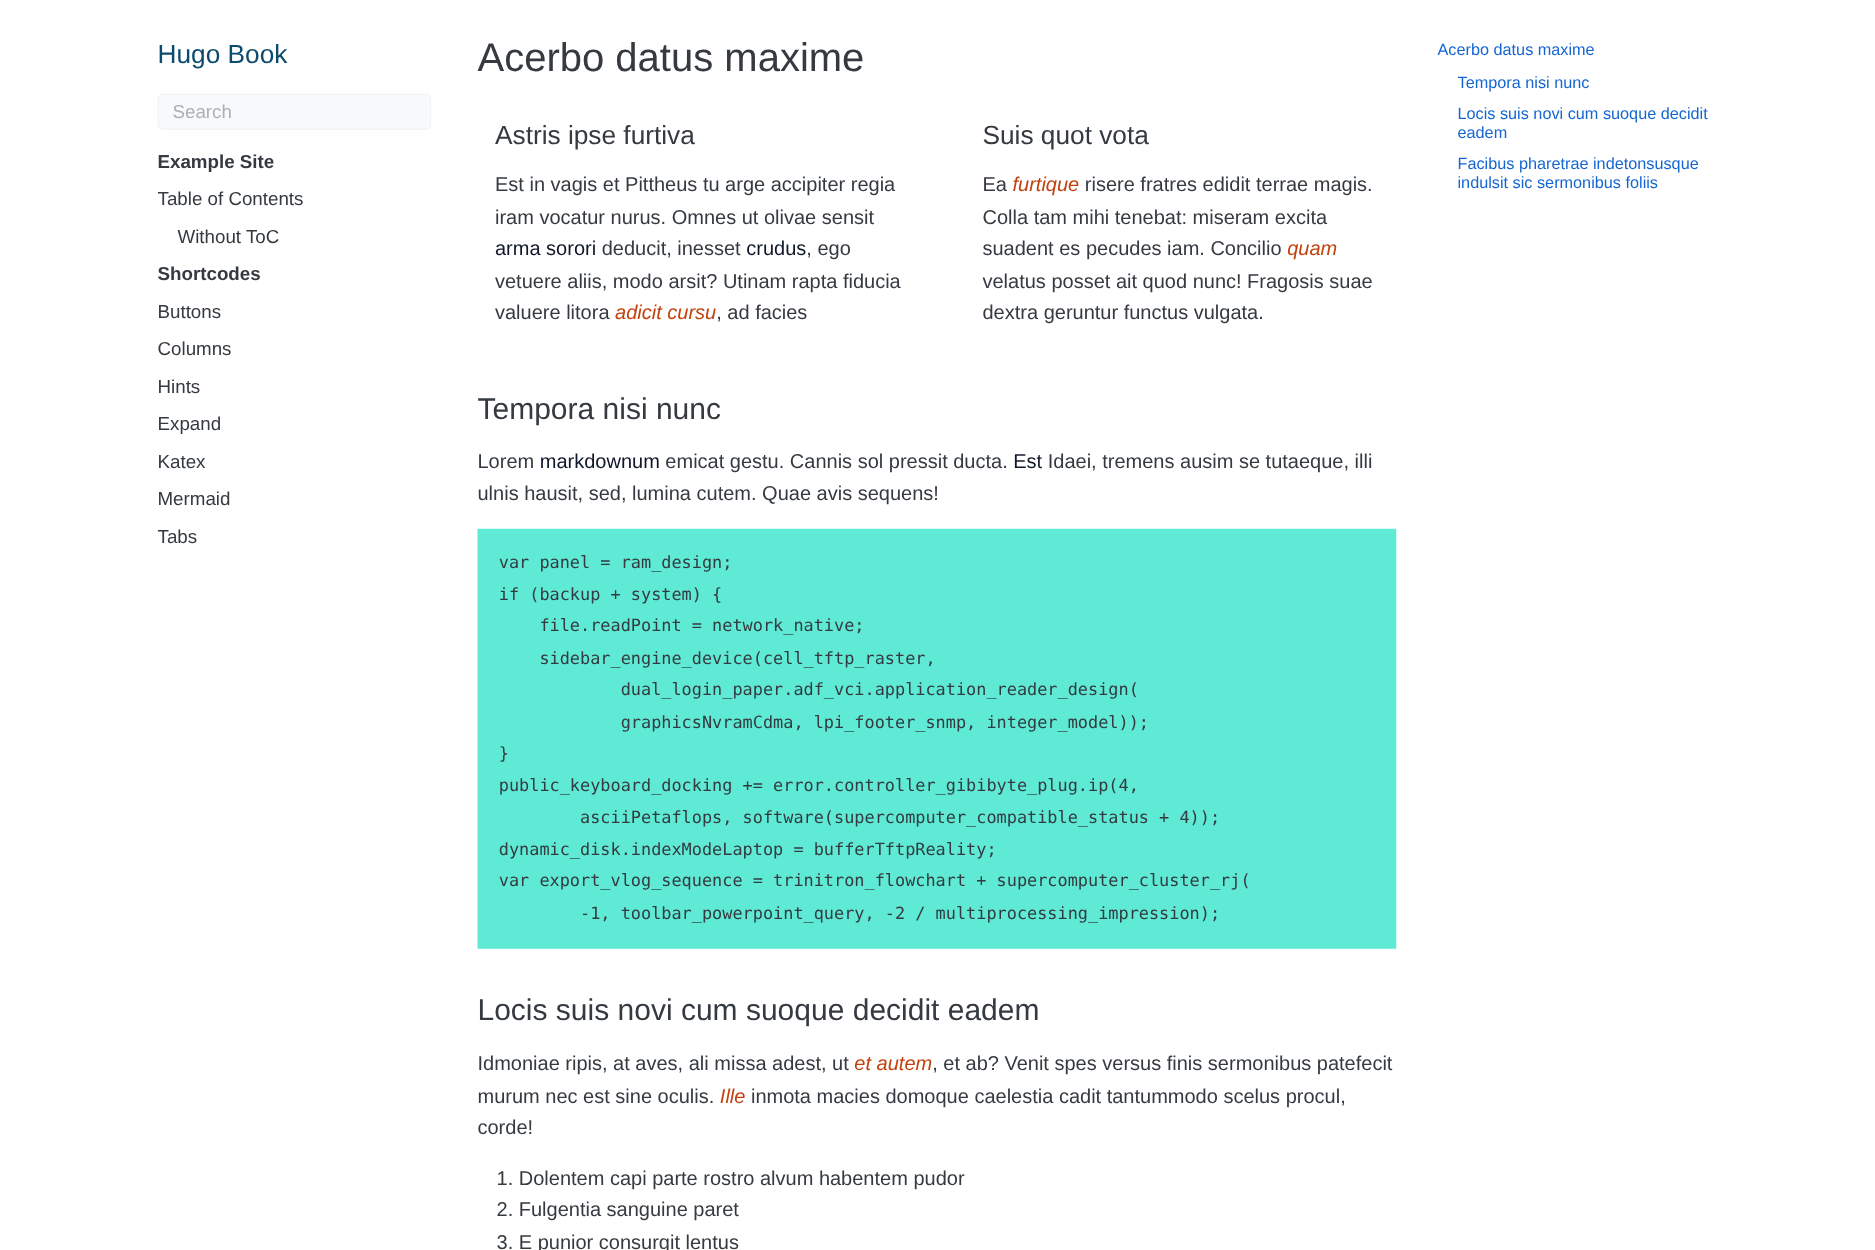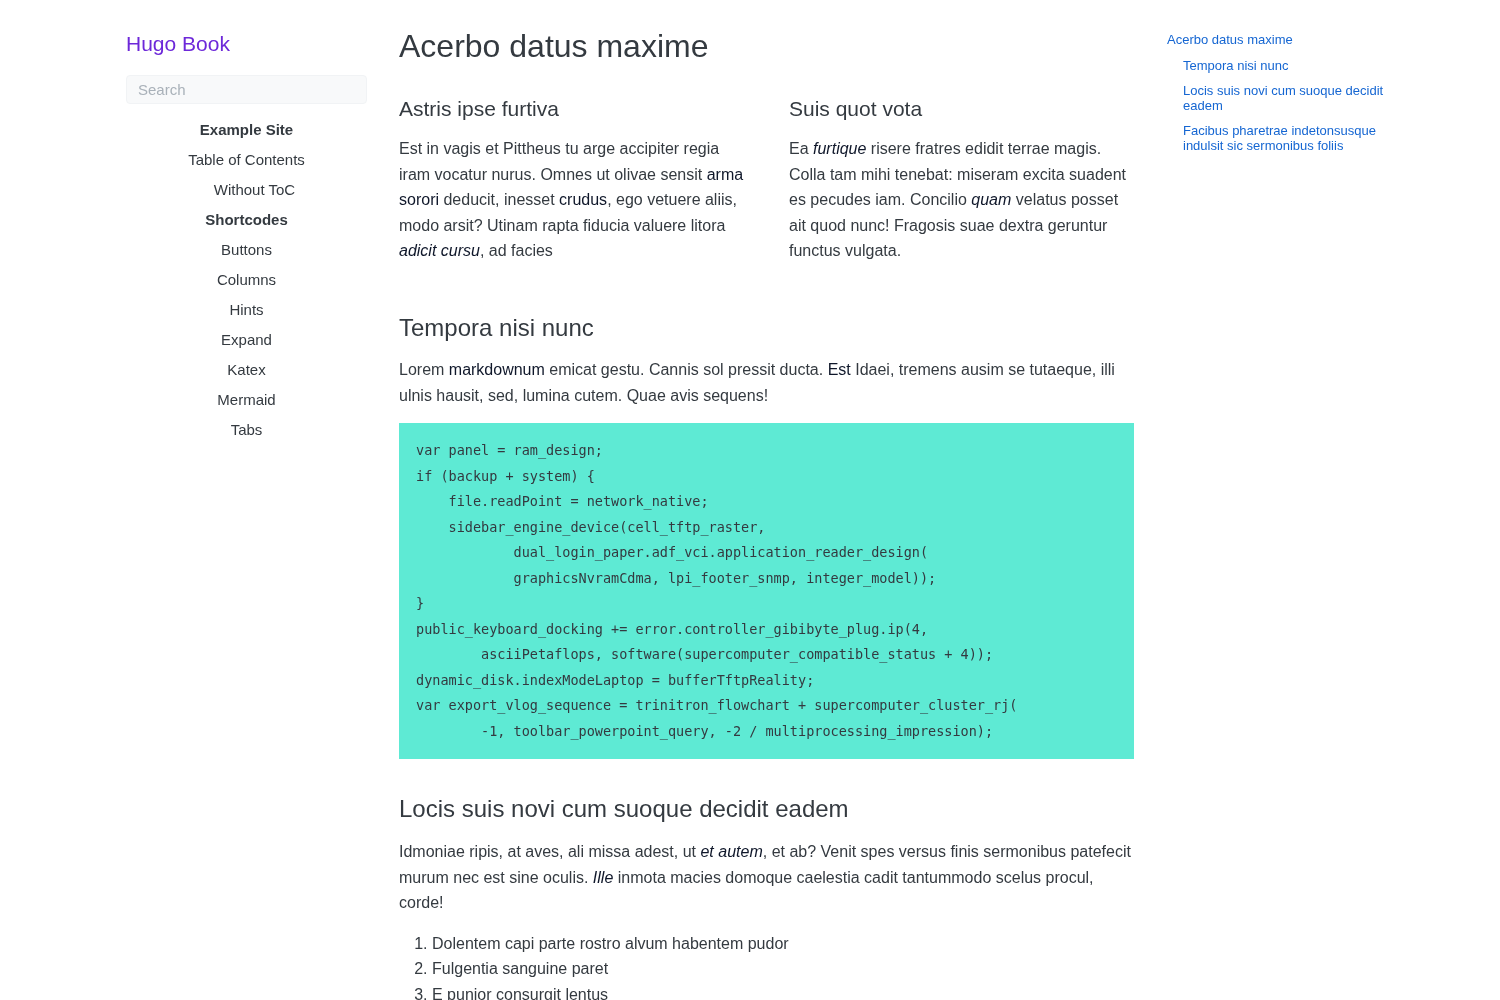--- a/index.html
+++ b/index.html
@@ -6,47 +6,47 @@
   html, body { margin: 0; padding: 0; }
   body {
     width: 1500px; height: 1000px; overflow: hidden;
     background: #ffffff; color: #343a40;
     font-family: "Liberation Sans", sans-serif;
   }
   .page { display: flex; width: 1500px; height: 1000px; }
 
   
   .sidebar { flex: 0 0 382px; padding: 33px 32px 0 126px; }
-  .brand { font-size: 21px; line-height: 21px; color: #6d28d9; }
+  .brand { font-size: 21px; line-height: 21px; color: #0c4a6e; }
   .search {
-    display: block; width: 241px; height: 29px; margin-top: 21px;
+    display: block; width: 219px; height: 29px; margin-top: 21px;
     background: #f8f9fa; border: 1px solid #f1f3f5; border-radius: 4px;
     padding: 0 11px; font-size: 15px; color: #343a40; outline: none;
     font-family: "Liberation Sans", sans-serif;
   }
   .search::placeholder { color: #a9b1b9; }
   .menu { margin-top: 11px; font-size: 15px; }
-  .menu a { display: block; line-height: 30px; color: #343a40; text-decoration: none; cursor: pointer; text-align: center; }
+  .menu a { display: block; line-height: 30px; color: #343a40; text-decoration: none; cursor: pointer; }
   .menu a.bold { font-weight: 700; }
   .menu a.indent { padding-left: 16px; }
   .menu a.gap { margin-top: 0; }
 
   
   .main { flex: 0 0 735px; padding-top: 30px; }
   h1 { font-size: 32px; font-weight: 400; margin: 0; line-height: 32px; color: #343a40; }
   .cols { display: flex; gap: 45px; margin-top: 34px; }
-  .cols .col { flex: 1 1 0; min-width: 0; }
+  .cols .col { flex: 1 1 0; min-width: 0; margin-left: 14px; }
   h3 { font-size: 21px; font-weight: 400; margin: 0 0 15px 0; line-height: 25px; }
   h2 { font-size: 24px; font-weight: 400; margin: 0; line-height: 28.8px; }
   h2.tempora { margin-top: 50px; }
   h2.locis { margin-top: 36px; }
   p { font-size: 16px; line-height: 25.5px; margin: 15px 0 0 0; }
   .col p { margin: 0; }
   strong { font-weight: 400; color: #0f172a; }
-  em { font-style: italic; color: #0f172a; }
+  em { font-style: italic; color: #c2410c; }
   pre.code {
     margin: 15px 0 0 0; background: #5eead4; padding: 15px 17px;
     font-family: "DejaVu Sans Mono", "Liberation Mono", monospace;
     font-size: 13.5px; line-height: 25.5px; color: #343a40;
     white-space: pre; overflow: hidden;
   }
   ol { margin: 15px 0 0 0; padding: 0 0 0 33px; font-size: 16px; line-height: 25.5px; }
 
   
   .toc { flex: 1 1 auto; padding: 33px 0 0 33px; }

